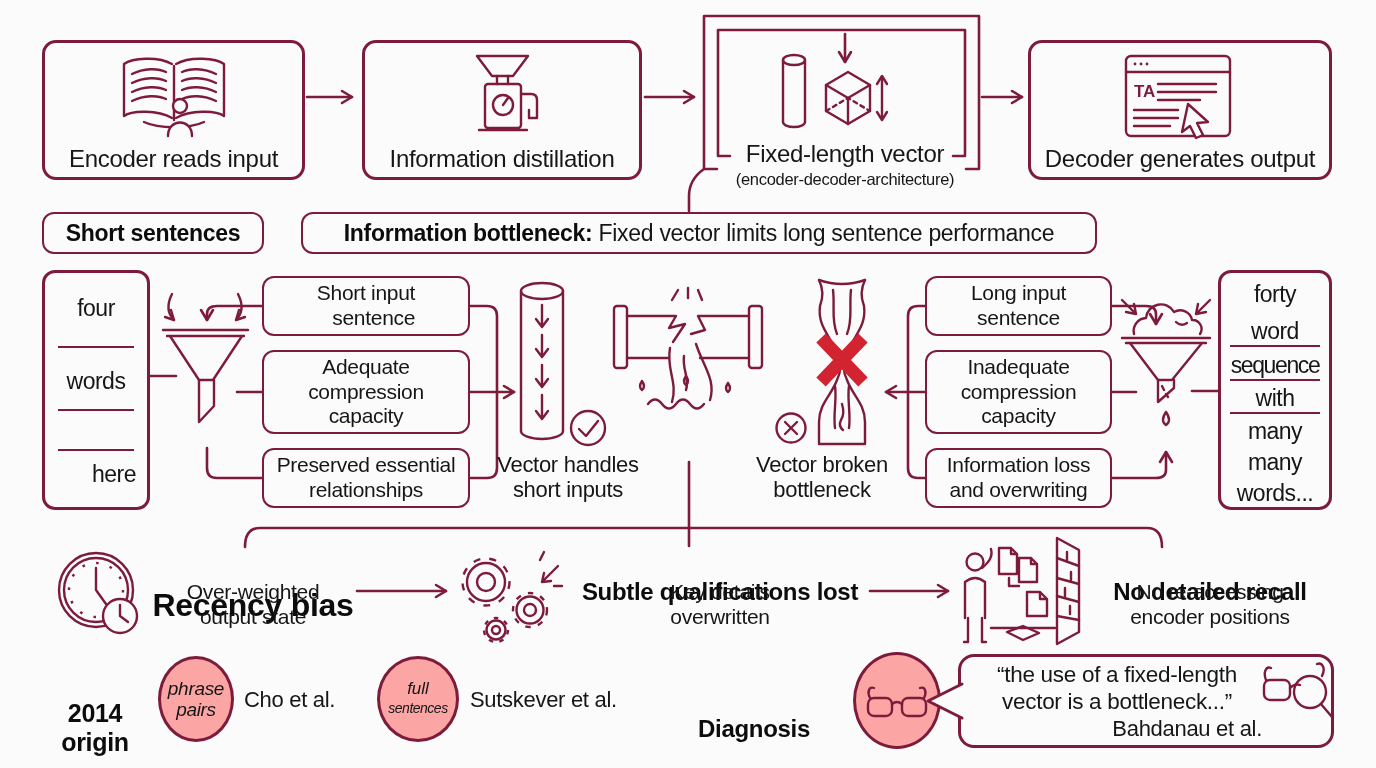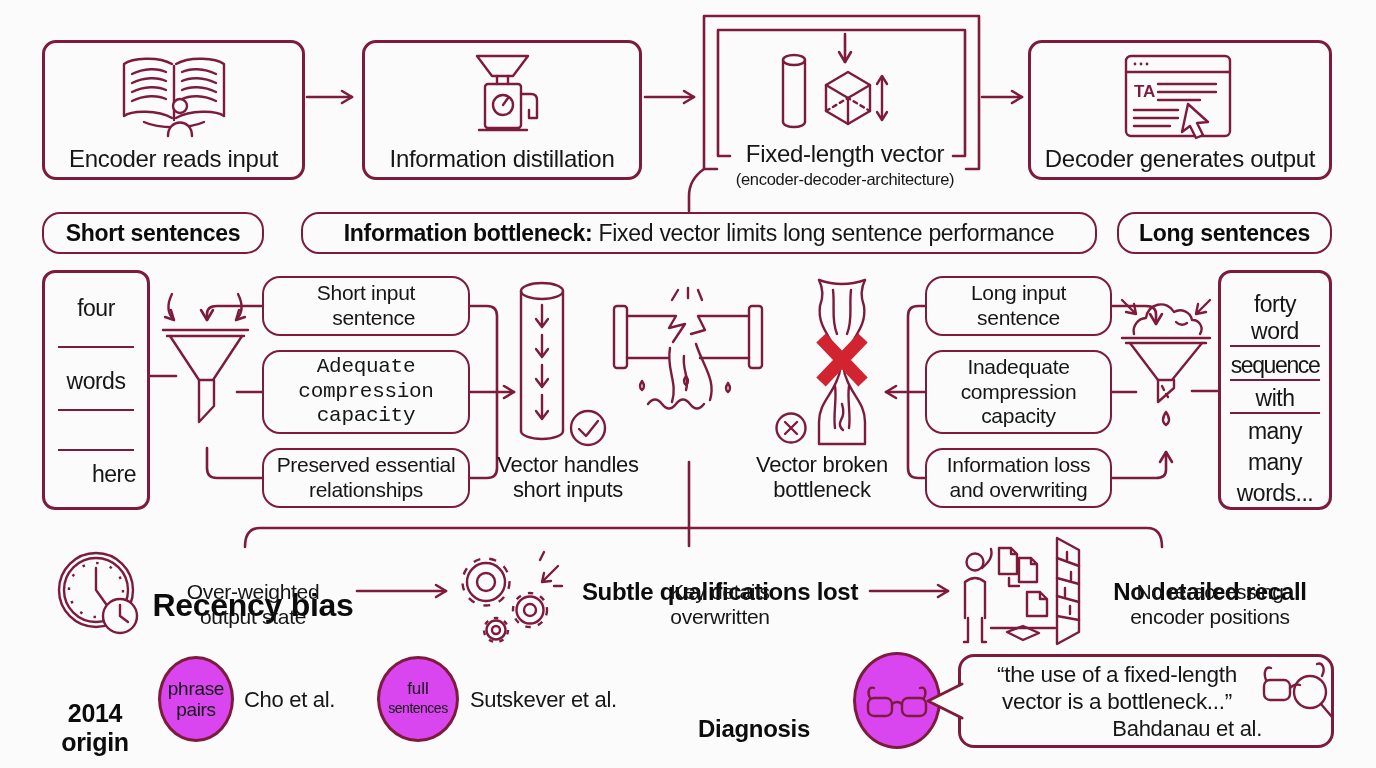--- a/index.html
+++ b/index.html
@@ -6,31 +6,31 @@
   #canvas{position:relative;width:1376px;height:768px;background:#fcfbfb;overflow:hidden;
           font-family:"Liberation Sans","DejaVu Sans",sans-serif;}
   svg{position:absolute;overflow:visible;}
   .conn *{stroke:#7d1b3b;fill:none;stroke-width:2.6;stroke-linecap:round;stroke-linejoin:round;}
   .ic *{stroke:#7d1b3b;fill:none;stroke-width:2.4;stroke-linecap:round;stroke-linejoin:round;}
   .ic .fillbg{fill:#fcfbfb;}
   .ic .dot{fill:#7d1b3b;stroke:none;}
   .ic .teeth{stroke-linecap:butt;}
   .ic .redx{stroke:#d22330;stroke-width:13;stroke-linecap:butt;}
   .ic text{stroke:none;fill:#7d1b3b;font-family:"Liberation Sans",sans-serif;font-weight:bold;}
-  .bx{position:absolute;box-sizing:border-box;background:#fcfbfb;border:2.6px solid #7d1b3b;border-radius:18px;
+  .bx{position:absolute;box-sizing:border-box;background:#fcfbfb;border:2.6px solid #7d1b3b;border-radius:12px;
       display:flex;align-items:center;justify-content:center;text-align:center;color:#161616;
       letter-spacing:-0.3px;white-space:pre-line;z-index:3;}
   .big{border-width:3px;border-radius:14px;}
   .t{position:absolute;color:#161616;text-align:center;white-space:pre-line;letter-spacing:-0.3px;z-index:3;}
   .b{font-weight:bold;color:#0c0c0c;}
   .sep{position:absolute;left:13px;right:13px;border-top:2.6px solid #7d1b3b;}
   .card{position:absolute;box-sizing:border-box;background:#fcfbfb;border:3px solid #7d1b3b;border-radius:13px;z-index:3;}
   .cardword{position:absolute;left:0;right:0;text-align:center;font-size:23px;color:#161616;letter-spacing:-0.5px;}
-  .oval{position:absolute;box-sizing:border-box;border:3px solid #7d1b3b;border-radius:50%;background:#d946ef;
-        display:flex;align-items:center;justify-content:center;text-align:center;z-index:3;}
+  .oval{position:absolute;box-sizing:border-box;border:3px solid #7d1b3b;border-radius:50%;background:#fca5a5;
+        display:flex;align-items:center;justify-content:center;text-align:center;z-index:3;font-style:italic;}
 </style>
 </head>
 <body>
 
 <div id="canvas">
 
   <svg class="conn" style="left:0;top:0;z-index:1" width="1376" height="768" viewBox="0 0 1376 768">
     <defs>
       <marker id="ah" markerUnits="userSpaceOnUse" markerWidth="18" markerHeight="18" refX="12" refY="8" orient="auto">
         <path d="M2,2 L12,8 L2,14" stroke="#7d1b3b" fill="none" stroke-width="2.6" stroke-linecap="round" stroke-linejoin="round"></path>
@@ -124,23 +124,20 @@
     <path d="M70,52 L90,70 L79,71 L85,83 L78,86 L72,74 L64,80 Z" class="fillbg"></path>
   </svg>
   <div class="t" style="left:1036px;top:145px;width:288px;font-size:24px;">Decoder generates output</div>
 
   <div class="bx" style="left:42px;top:212px;width:222px;height:42px;font-size:23px;">
     <span class="b">Short sentences</span>
   </div>
   <div class="bx" style="left:301px;top:212px;width:796px;height:42px;font-size:23px;">
     <div><span class="b">Information bottleneck:</span><span style="white-space:pre"> Fixed vector limits long sentence performance</span></div>
   </div>
-  <div class="bx" style="left:1117px;top:212px;width:215px;height:42px;font-size:23px;">
-    <span class="b">Long sentences</span>
-  </div>
 
   <div class="card" style="left:42px;top:270px;width:108px;height:240px;">
     <div class="cardword" style="top:22px;">four</div>
     <div class="sep" style="top:73px;"></div>
     <div class="cardword" style="top:95px;">words</div>
     <div class="sep" style="top:136px;"></div>
     <div class="sep" style="top:176px;"></div>
     <div class="cardword" style="top:188px;padding-left:36px;">here</div>
   </div>
 
@@ -149,21 +146,21 @@
       <path d="M16,32 L7,29 M16,32 L13,22"></path>
     <path d="M80,6 Q88,22 78,32"></path>
       <path d="M78,32 L87,29 M78,32 L81,22"></path>
     <path d="M5,42 H90 M9,48 H86"></path>
     <path d="M12,48 L41,92 H55 L84,48"></path>
     <path d="M41,92 V134 L56,118 V92"></path>
   </svg>
 
   <div class="bx" style="left:262px;top:276px;width:208px;height:60px;font-size:21px;line-height:1.18;text-align:right;">Short input
 sentence</div>
-  <div class="bx" style="left:262px;top:350px;width:208px;height:84px;font-size:21px;line-height:1.18;font-family:Liberation Mono, monospace;">Adequate
+  <div class="bx" style="left:262px;top:350px;width:208px;height:84px;font-size:21px;line-height:1.18;">Adequate
 compression
 capacity</div>
   <div class="bx" style="left:262px;top:448px;width:208px;height:60px;font-size:21px;line-height:1.18;">Preserved essential
 relationships</div>
 
   <svg class="ic" style="left:518px;top:281px;z-index:2" width="48" height="168" viewBox="0 0 48 168">
     <ellipse cx="24" cy="10" rx="21" ry="8"></ellipse>
     <path d="M3,10 V150 M45,10 V150"></path>
     <path d="M3,150 A21,8 0 0 0 45,150"></path>
     <path d="M24,24 V44 M18,38 L24,46 L30,38"></path>
@@ -222,21 +219,21 @@
     <path d="M16,52 a13,13 0 0 1 12,-16 a15,15 0 0 1 28,-6 a12,12 0 0 1 18,8 a9,9 0 0 1 8,14"></path>
     <path d="M58,40 q5,5 11,1" stroke-width="1.8"></path>
     <path d="M4,56 H92 M8,61 H88"></path>
     <path d="M12,61 L40,98 H54 L84,61"></path>
     <path d="M40,98 V120 L56,106 V98"></path>
     <path d="M44,104 l2,4 M48,112 l2,3" stroke-width="1.6"></path>
     <path d="M48,130 q6,9 0,13 q-6,-4 0,-13"></path>
   </svg>
 
   <div class="card" style="left:1218px;top:270px;width:114px;height:240px;">
-    <div class="cardword" style="top:18px;">forty</div>
+    <div class="cardword" style="top:8px;">forty</div>
     <div class="cardword" style="top:45px;">word</div>
     <div class="sep" style="top:72px;left:9px;right:9px;"></div>
     <div class="cardword" style="top:79px;letter-spacing:-1.4px;">sequence</div>
     <div class="sep" style="top:106px;left:9px;right:9px;"></div>
     <div class="cardword" style="top:112px;">with</div>
     <div class="sep" style="top:139px;left:9px;right:9px;"></div>
     <div class="cardword" style="top:145px;">many</div>
     <div class="cardword" style="top:176px;">many</div>
     <div class="cardword" style="top:207px;">words...</div>
   </div>

